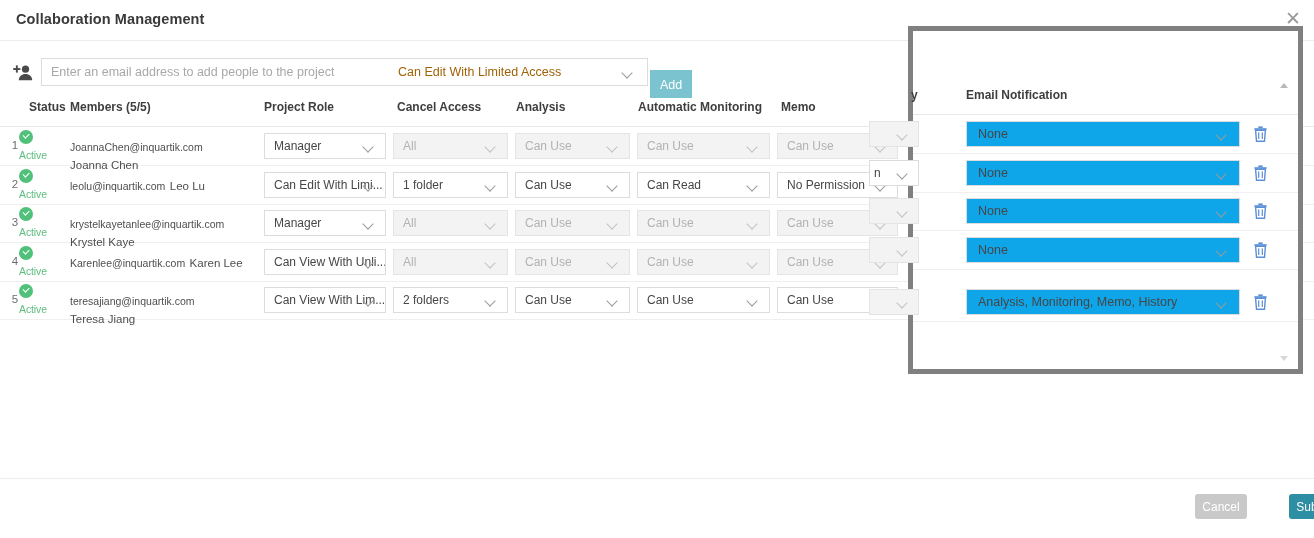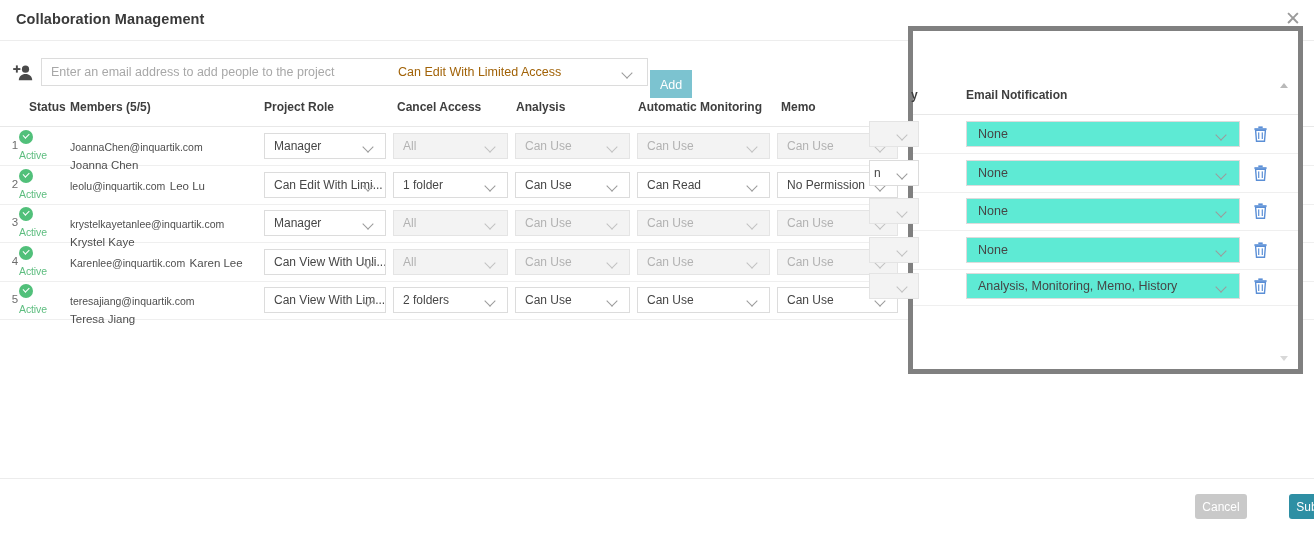--- a/index.html
+++ b/index.html
@@ -389,21 +389,21 @@
     font-size: 12px;
   }
   .en-sel {
     position: absolute;
     left: 53px;
     top: 6px;
     width: 274px;
     height: 26px;
     box-sizing: border-box;
     border: 1px solid #dcdcdc;
-    background: #5eead4;
+    background: #0ea5e9;
     font-size: 12.5px;
     color: #464646;
     line-height: 24px;
     padding-left: 11px;
     cursor: pointer;
     white-space: nowrap;
     overflow: hidden;
   }
   .en-sel .chev { position: absolute; right: 10px; top: -1px; }
   .trash {
@@ -698,21 +698,21 @@
       <svg width="15" height="16" viewBox="0 0 15 16">
         <rect x="1.4" y="2.2" width="12.2" height="1.7" fill="#5b8fd6"></rect>
         <rect x="5.3" y="0.4" width="4.4" height="1.7" fill="#5b8fd6"></rect>
         <path d="M2.6 4.4h9.8l-0.9 10.8H3.5z" fill="none" stroke="#5b8fd6" stroke-width="1.4"></path>
         <rect x="5.1" y="6.4" width="1.2" height="6.6" fill="#5b8fd6"></rect>
         <rect x="8.7" y="6.4" width="1.2" height="6.6" fill="#5b8fd6"></rect>
       </svg>
     </span>
   </div>
 
-  <div class="prow" style="top: 236px;">
+  <div class="prow" style="top: 252px;">
     <div class="stub disabled">
       <span class="stub-txt"></span>
       <span class="chev dim"></span>
     </div>
     <div class="en-sel">
       <span>Analysis, Monitoring, Memo, History</span>
       <span class="chev"></span>
     </div>
     <span class="trash">
       <svg width="15" height="16" viewBox="0 0 15 16">

